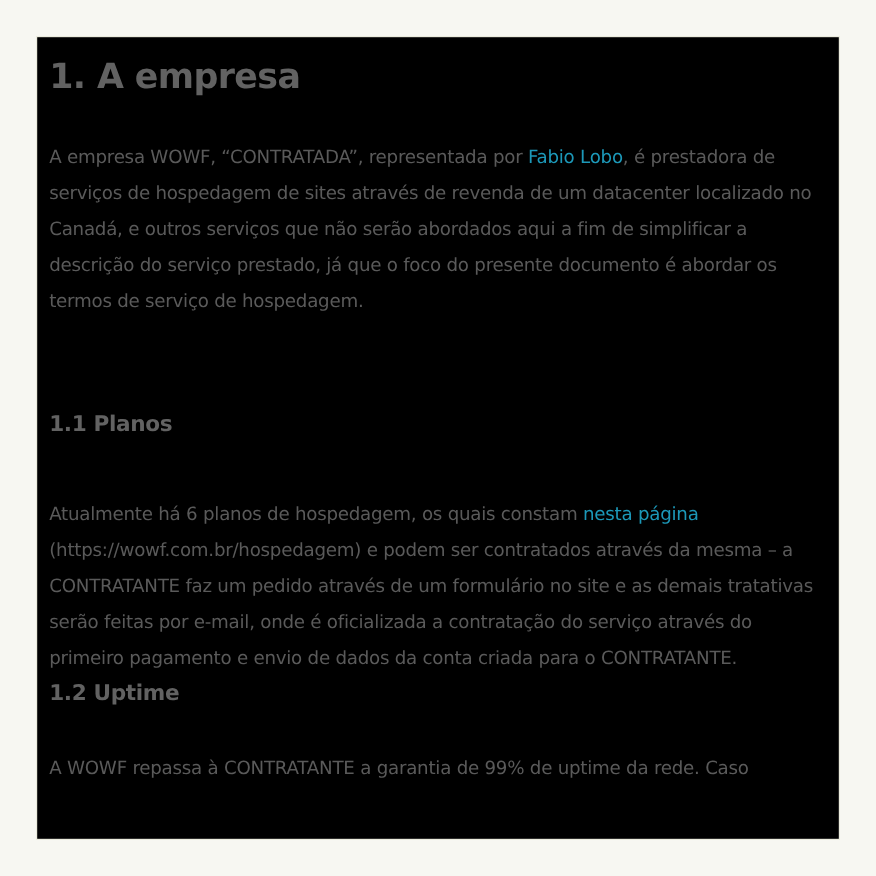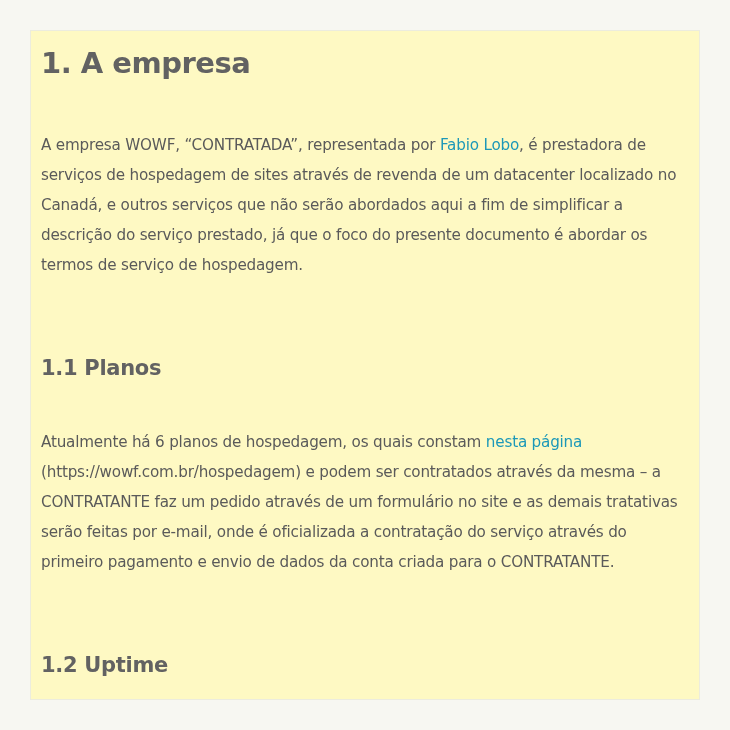--- a/index.html
+++ b/index.html
@@ -5,44 +5,44 @@
   html, body { margin: 0; padding: 0; }
   body {
     width: 730px; height: 730px; overflow: hidden;
     background: #f7f7f2;
     font-family: "DejaVu Sans", sans-serif;
     color: #555;
   }
   .card {
     position: absolute; left: 30px; top: 30px;
     width: 668px; height: 668px;
-    background: #fef9c3;
+    background: #000000;
     border: 1px solid #ececde;
     overflow: hidden;
   }
   .inner { padding: 0 10px; }
   h1 {
     margin: 12px 0 0 0;
     font-size: 29px; font-weight: bold; color: #626262;
     letter-spacing: -0.5px;
     line-height: 40px;
   }
   h2 {
-    font-size: 21px; font-weight: bold; color: #626262;
+    font-size: 18px; font-weight: bold; color: #626262;
     margin: 0; line-height: 30px; letter-spacing: -0.3px;
   }
   p {
     font-size: 15.2px; line-height: 30px; margin: 0;
     color: #5a5a5a; letter-spacing: -0.2px;
   }
   a { color: #1c98b8; text-decoration: none; }
-  #p1 { margin-top: 47px; }
+  #p1 { margin-top: 33px; }
   #h-planos { margin-top: 73px; }
   #p2 { margin-top: 44px; }
-  #h-uptime { margin-top: 73px; }
+  #h-uptime { }
   #p3 { margin-top: 32px; }
 </style>
 </head>
 <body>
 
 <div class="card">
   <div class="inner">
     <h1>1. A empresa</h1>
     <p id="p1"><span>A empresa WOWF, “CONTRATADA”, representada por </span><a href="#">Fabio Lobo</a><span>, é prestadora de serviços de hospedagem de sites através de revenda de um datacenter localizado no Canadá, e outros serviços que não serão abordados aqui a fim de simplificar a descrição do serviço prestado, já que o foco do presente documento é abordar os termos de serviço de hospedagem.</span></p>
 

